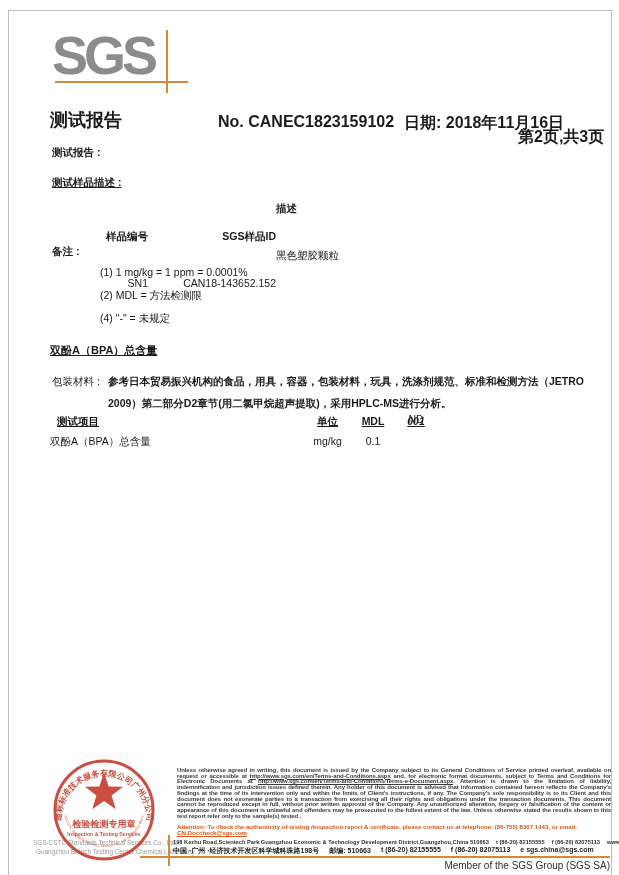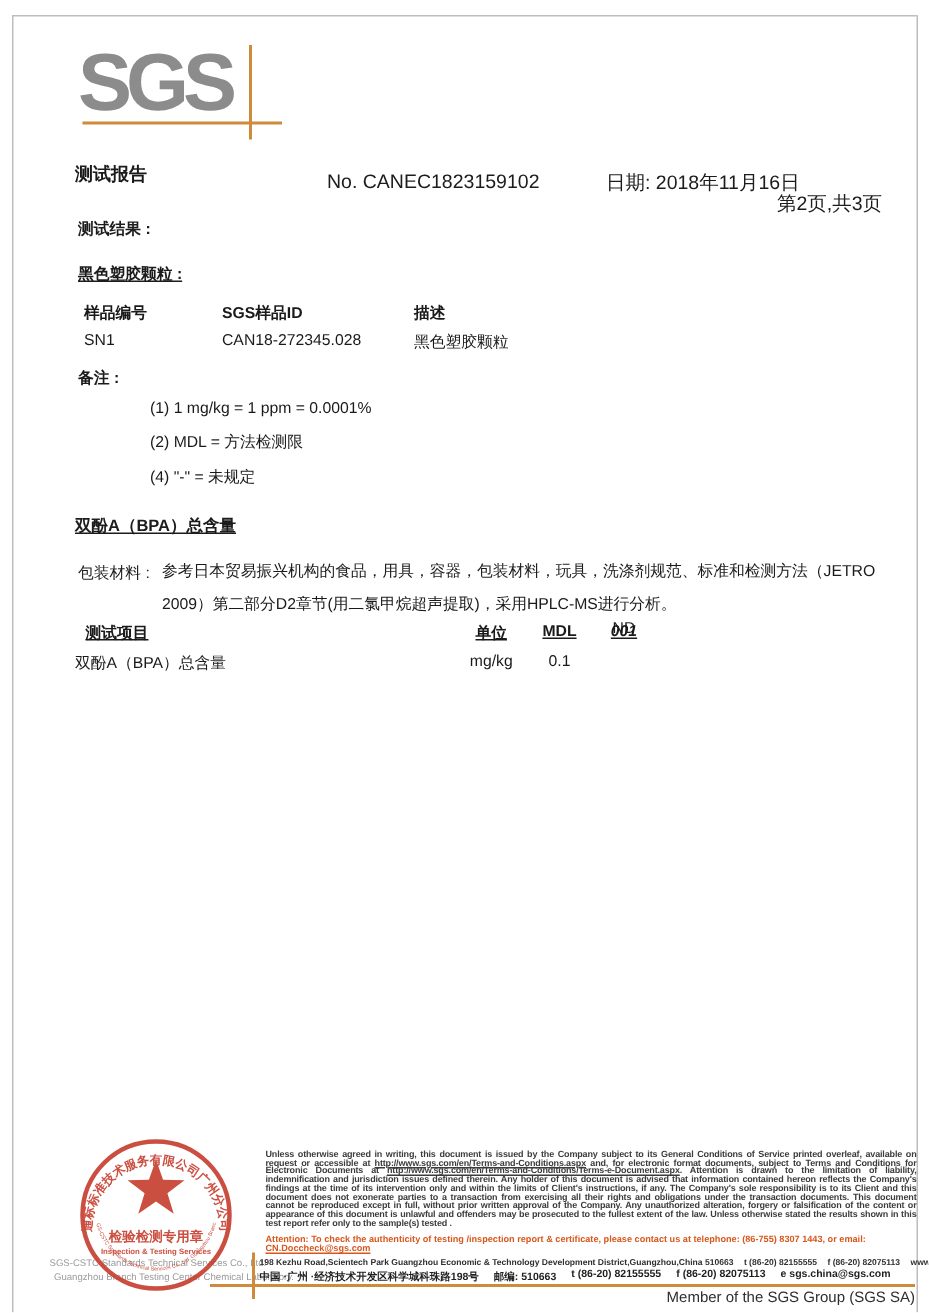--- a/index.html
+++ b/index.html
@@ -4,35 +4,35 @@
 <style>
   html,body{margin:0;padding:0;background:#fff;}
   body{font-family:"Liberation Sans","DejaVu Sans",sans-serif;color:#1a1a1a;}
   .page{position:relative;width:619px;height:875px;background:#fff;overflow:hidden;}
   .abs{position:absolute;}
   .edge{background:#bdbdbd;}
   
   .logo-text{font-size:54px;font-weight:700;color:#8c8c8c;letter-spacing:-4px;line-height:56px;}
   .accent{background:#cf8a3b;}
   
-  .title{font-size:12px;font-weight:700;}
-  .hmeta{font-size:13px;font-weight:400;color:#1c1c1c;}
+  .title{font-size:18px;font-weight:700;}
+  .hmeta{font-size:16px;font-weight:700;color:#1c1c1c;}
   
   .t{font-size:10.5px;color:#1c1c1c;}
   .b{font-weight:700;}
   .u{text-decoration:underline;}
   .it{font-style:italic;}
   
   .stable{display:grid;grid-template-columns:92px 128px 170px;row-gap:5px;font-size:10.5px;}
-  .stable .c{text-align:left;}
+  .stable .c{text-align:right;margin-top:28px;}
   .stable .l{text-align:left;}
   
   .notes div{height:23px;line-height:23px;font-size:10.5px;}
   
-  .method{width:476px;line-height:22px;font-size:10.5px;}
+  .method{width:476px;line-height:22px;font-size:10.5px;font-weight:bold;}
   
   .cell{font-size:10.5px;text-align:center;display:inline-block;}
   
   .legal{width:434px;font-size:6px;line-height:5.7px;text-align:justify;color:#3c3c3c;font-weight:600;letter-spacing:-0.1px;}
   .legal .lnk{text-decoration:underline;}
   .attention{width:436px;font-size:6.1px;line-height:6.4px;color:#d9571c;font-weight:700;}
   .attention .lnk{text-decoration:underline;}
   .companygray{font-size:6.4px;color:#9b9b9b;line-height:9px;}
   .addr1{font-size:5.7px;color:#2f2f2f;font-weight:600;white-space:nowrap;display:flex;gap:7px;}
   .addr2{font-size:7px;color:#1f1f1f;font-weight:600;white-space:nowrap;display:flex;gap:10px;}
@@ -50,29 +50,29 @@
 
   <div class="abs logo-text" style="left:52px;top:27px;">SGS</div>
   <div class="abs accent" style="left:55px;top:81px;width:133px;height:2px;"></div>
   <div class="abs accent" style="left:166px;top:30px;width:2px;height:63px;"></div>
 
   <div class="abs title" style="left:50px;top:108px;">测试报告</div>
   <div class="abs hmeta" style="left:218px;top:113px;">No. CANEC1823159102</div>
   <div class="abs hmeta" style="left:380px;top:113px;margin-left:24px;">日期: 2018年11月16日</div>
   <div class="abs hmeta" style="left:518px;top:127px;">第2页,共3页</div>
 
-  <div class="abs t b" style="left:52px;top:146px;">测试结果 :</div>
-  <div class="abs t b u" style="left:52px;top:176px;">黑色塑胶颗粒 :</div>
+  <div class="abs t b" style="left:52px;top:146px;">测试报告 :</div>
+  <div class="abs t b u" style="left:52px;top:176px;">测试样品描述 :</div>
 
   <div class="abs stable" style="left:56px;top:202px;">
     <div class="c b">样品编号</div>
     <div class="c b">SGS样品ID</div>
     <div class="l b">描述</div>
     <div class="c">SN1</div>
-    <div class="c">CAN18-272345.028</div>
+    <div class="c">CAN18-143652.152</div>
     <div class="l">黑色塑胶颗粒</div>
   </div>
 
   <div class="abs t b" style="left:52px;top:245px;">备注 :</div>
   <div class="abs notes" style="left:100px;top:261px;">
     <div>(1) 1 mg/kg = 1 ppm = 0.0001%</div>
     <div>(2) MDL = 方法检测限</div>
     <div>(4) "-" = 未规定</div>
   </div>
 

